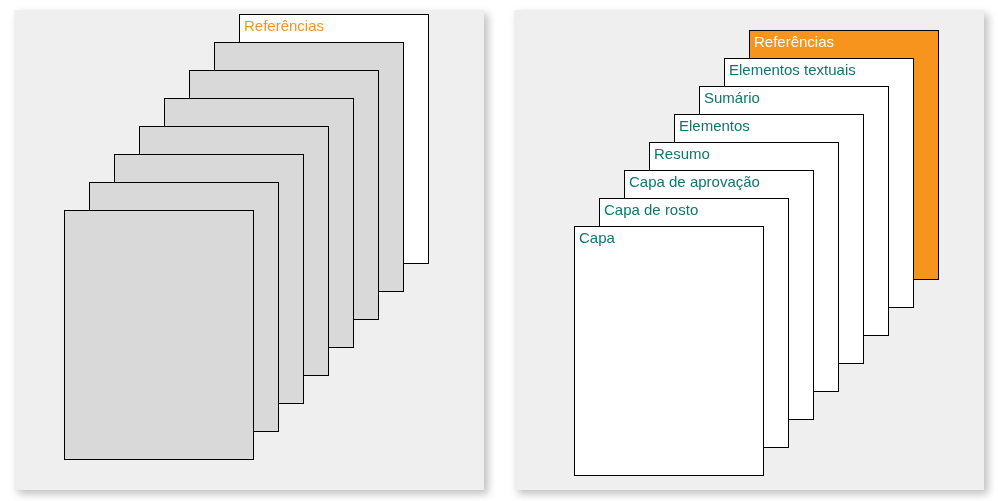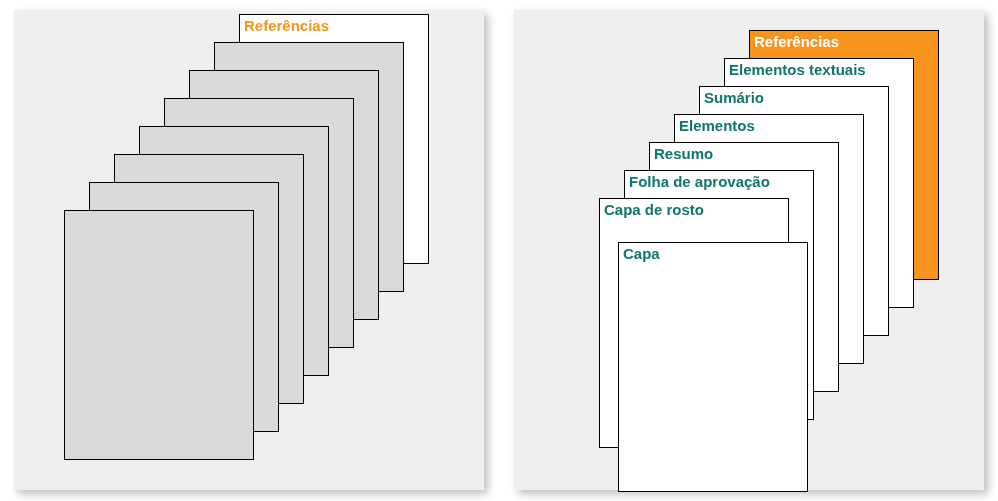--- a/index.html
+++ b/index.html
@@ -27,21 +27,21 @@
     height: 250px;
     border: 1.5px solid #000;
     background: #fff;
     box-sizing: border-box;
     padding: 2px 4px;
   }
   .page.grey { background: #D9D9D9; }
   .page.orange { background: #F7941D; }
 
   .label {
-    font-weight: 700;
+    font-weight: 400;
     font-size: 15px;
     line-height: 1.1;
     white-space: nowrap;
   }
   .t-orange { color: #F7941D; }
   .t-green  { color: #0f766e; }
   .t-white  { color: #FFFFFF; }
 </style>
 </head>
 <body>
@@ -71,21 +71,21 @@
   <div class="page" style="left:185px; top:76px;">
     <span class="label t-green">Sumário</span>
   </div>
   <div class="page" style="left:160px; top:104px;">
     <span class="label t-green">Elementos</span>
   </div>
   <div class="page" style="left:135px; top:132px;">
     <span class="label t-green">Resumo</span>
   </div>
   <div class="page" style="left:110px; top:160px;">
-    <span class="label t-green">Folha de aprovação</span>
+    <span class="label t-green">Capa de aprovação</span>
   </div>
   <div class="page" style="left:85px;  top:188px;">
     <span class="label t-green">Capa de rosto</span>
   </div>
-  <div class="page" style="left:60px;  top:232px;margin-left:44px;">
+  <div class="page" style="left:60px;  top:216px;">
     <span class="label t-green">Capa</span>
   </div>
 </div>
 
 </body></html>

